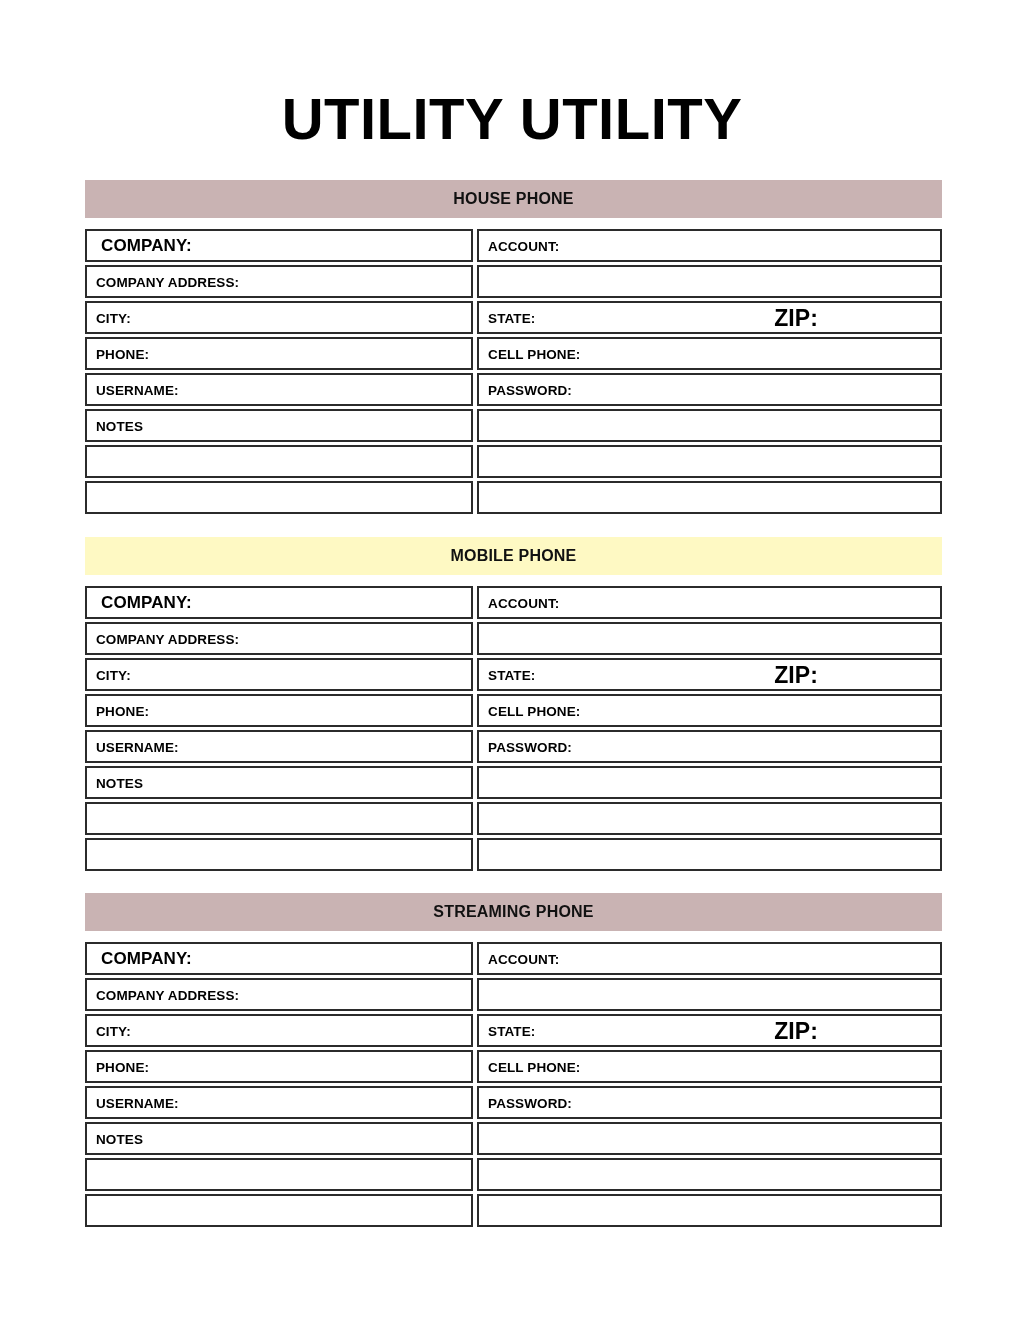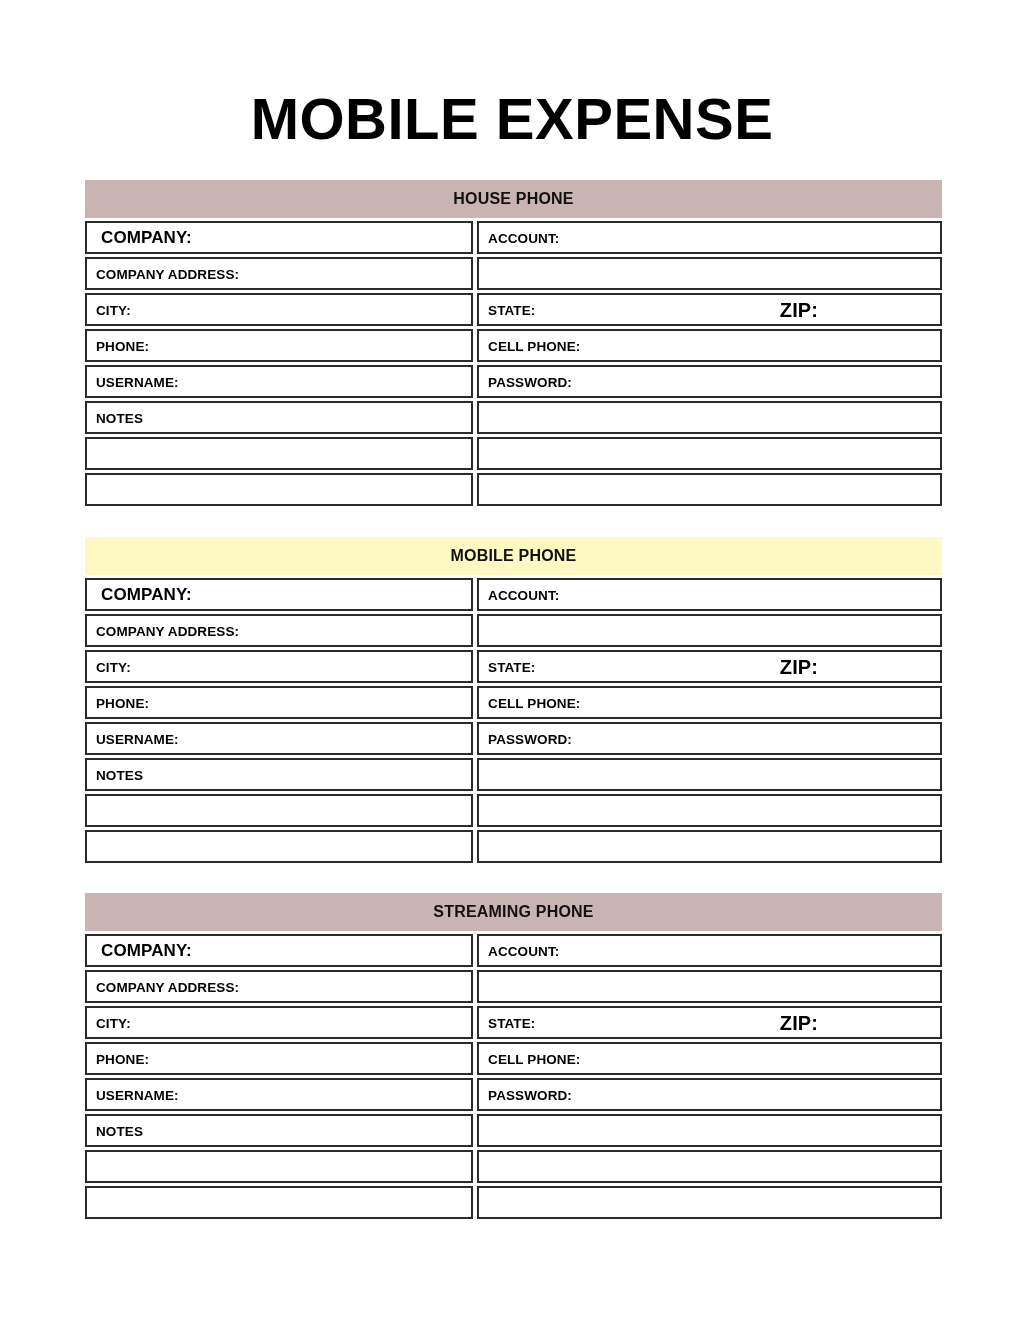--- a/index.html
+++ b/index.html
@@ -51,21 +51,21 @@
     line-height: 38px;
     background: #c9b3b3;
     text-align: center;
     font-size: 16px;
     font-weight: 700;
     letter-spacing: 0.2px;
     color: #111111;
   }
 
   .rows {
-    margin-top: 0;
+    margin-top: 8px;
     text-decoration: underline;
   }
 
   .row {
     display: flex;
     height: 36px;
     margin-top: 0;
   }
 
   .cell {
@@ -108,31 +108,31 @@
     left: 9px;
   }
 
   
   .lbl.big {
     font-size: 17px;
     left: 14px;
   }
 
   .lbl.zip {
-    font-size: 20px;
+    font-size: 23px;
     left: auto;
     right: 122px;
   }
 </style>
 </head>
 <body>
 
 <div class="page" style="background: rgb(255, 255, 255);">
 
-  <div class="doc-title">MOBILE EXPENSE</div>
+  <div class="doc-title">UTILITY UTILITY</div>
 
   <div id="sections-root">
       <div class="section" style="top: 180px; border-radius: 24px;">
         <div class="section-header" style="background: rgb(201, 179, 179);">HOUSE PHONE</div>
         <div class="rows">
           <div class="row">
             <div class="cell left" style="border-color: rgb(43, 43, 43);">
               <span class="lbl primary big">COMPANY:</span>
             </div>
             <div class="cell spacer"></div>

